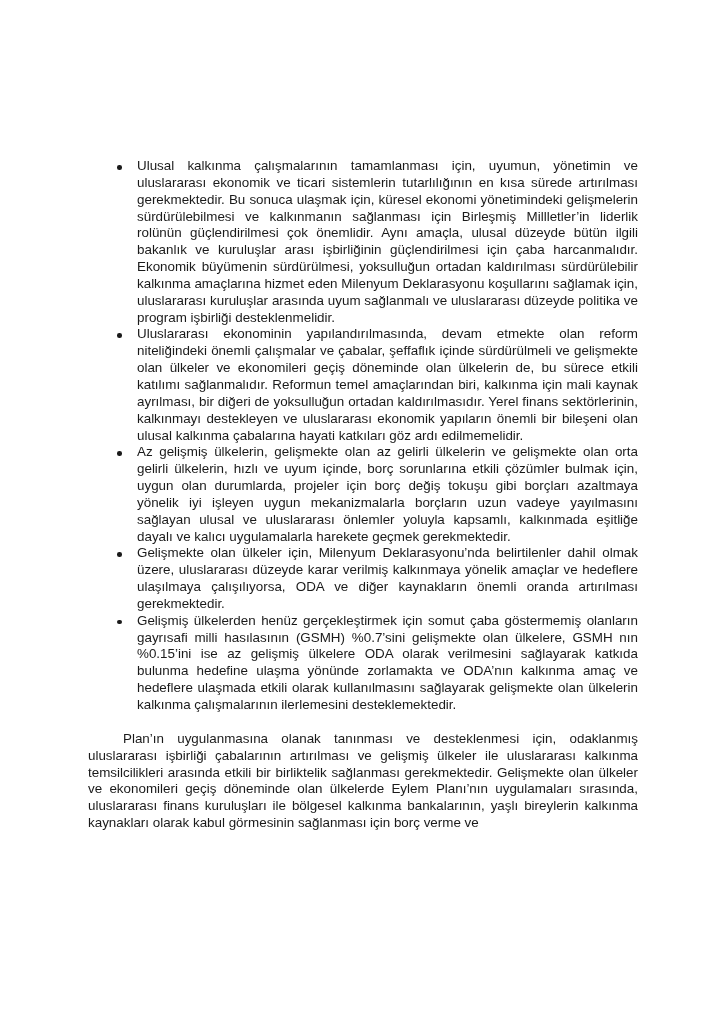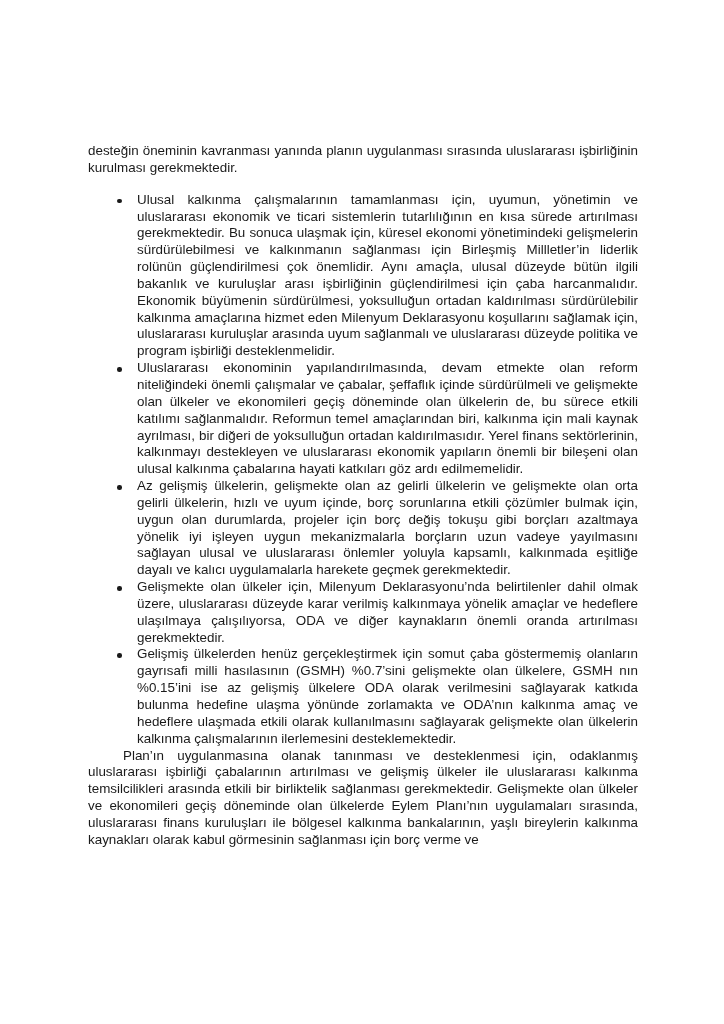--- a/index.html
+++ b/index.html
@@ -46,28 +46,28 @@
   .bullet-dot {
     position: absolute;
     left: 29px;
     top: 7px;
     width: 4.5px;
     height: 4.5px;
     border-radius: 50%;
     background: #1a1a1a;
   }
   .final-para {
+    margin-top: 17px;
   }
 </style>
 </head>
 <body>
 
 <div class="page">
 
-  <p class="para">desteğin öneminin kavranması yanında planın uygulanması sırasında  uluslararası işbirliğinin kurulması gerekmektedir.</p>
 
   <ul class="bullets">
     <li class="bullet-item">
       <span class="bullet-dot"></span>
       <span>Ulusal kalkınma çalışmalarının tamamlanması için, uyumun, yönetimin ve uluslararası ekonomik ve ticari sistemlerin tutarlılığının en kısa sürede artırılması gerekmektedir. Bu sonuca ulaşmak için, küresel ekonomi yönetimindeki gelişmelerin sürdürülebilmesi ve kalkınmanın sağlanması için Birleşmiş Millletler’in liderlik rolünün güçlendirilmesi çok önemlidir. Aynı amaçla, ulusal düzeyde bütün ilgili bakanlık ve kuruluşlar arası işbirliğinin güçlendirilmesi için çaba harcanmalıdır. Ekonomik büyümenin sürdürülmesi, yoksulluğun ortadan kaldırılması sürdürülebilir kalkınma amaçlarına hizmet eden Milenyum Deklarasyonu koşullarını sağlamak için, uluslararası kuruluşlar arasında uyum sağlanmalı ve uluslararası düzeyde politika ve program işbirliği desteklenmelidir.</span>
     </li>
     <li class="bullet-item">
       <span class="bullet-dot"></span>
       <span>Uluslararası ekonominin yapılandırılmasında, devam etmekte olan reform niteliğindeki önemli çalışmalar ve çabalar, şeffaflık içinde sürdürülmeli ve gelişmekte olan ülkeler ve ekonomileri geçiş döneminde olan ülkelerin de, bu sürece etkili katılımı sağlanmalıdır. Reformun temel amaçlarından biri, kalkınma için mali kaynak ayrılması, bir diğeri de yoksulluğun ortadan kaldırılmasıdır. Yerel finans sektörlerinin, kalkınmayı destekleyen ve uluslararası ekonomik yapıların önemli bir bileşeni olan ulusal kalkınma çabalarına hayati katkıları göz ardı edilmemelidir.</span>
     </li>

